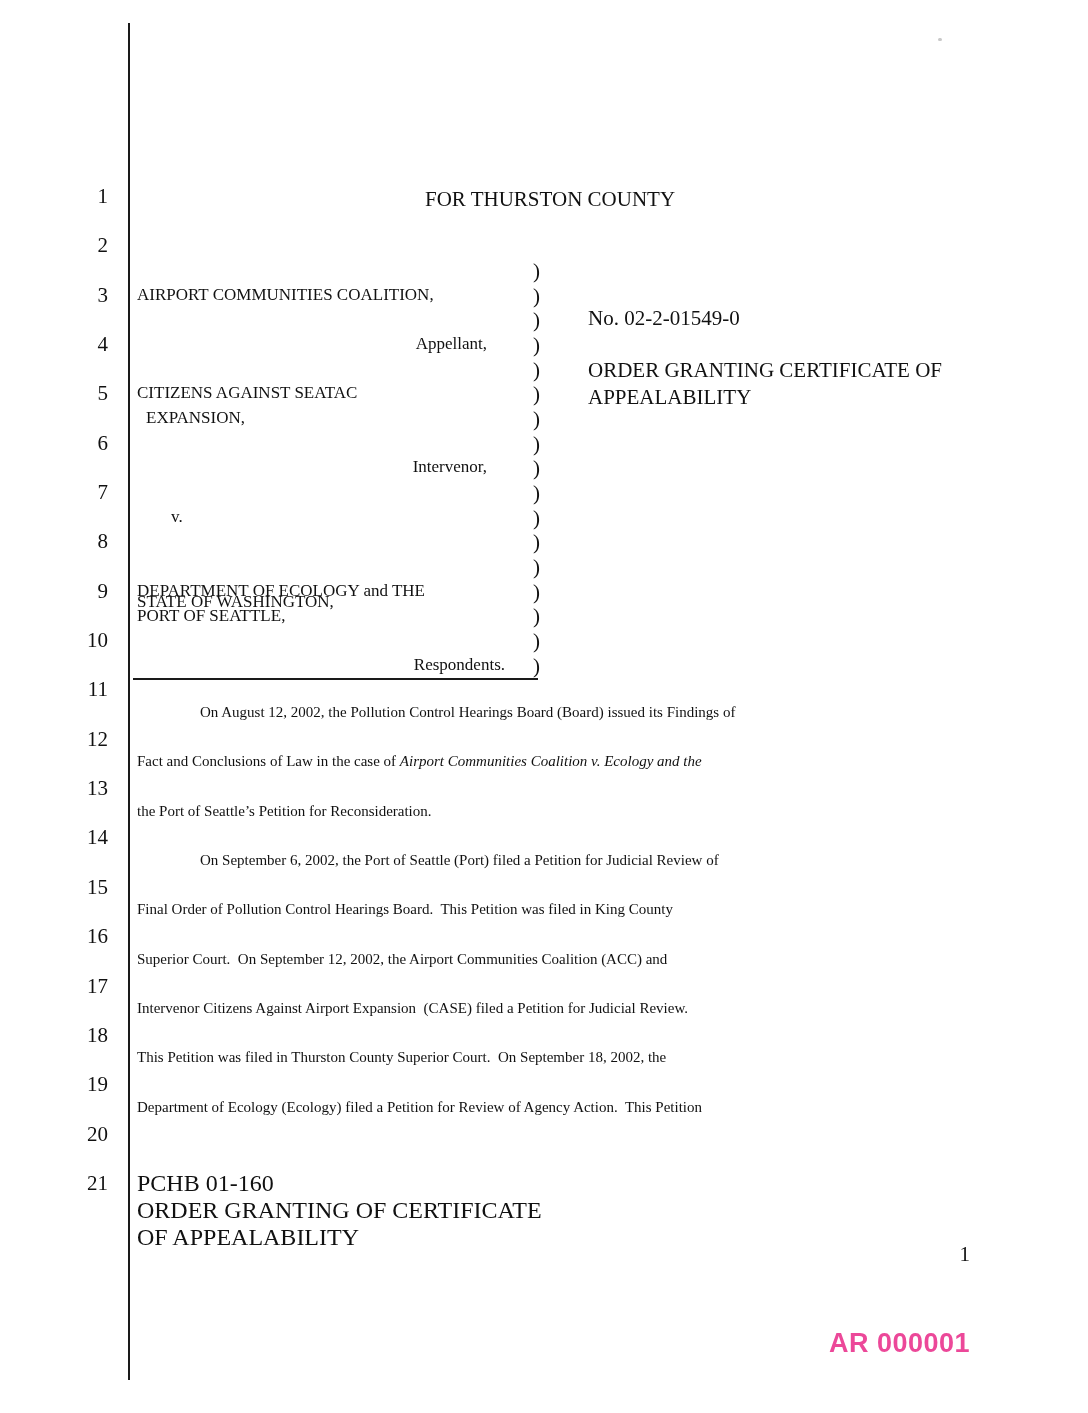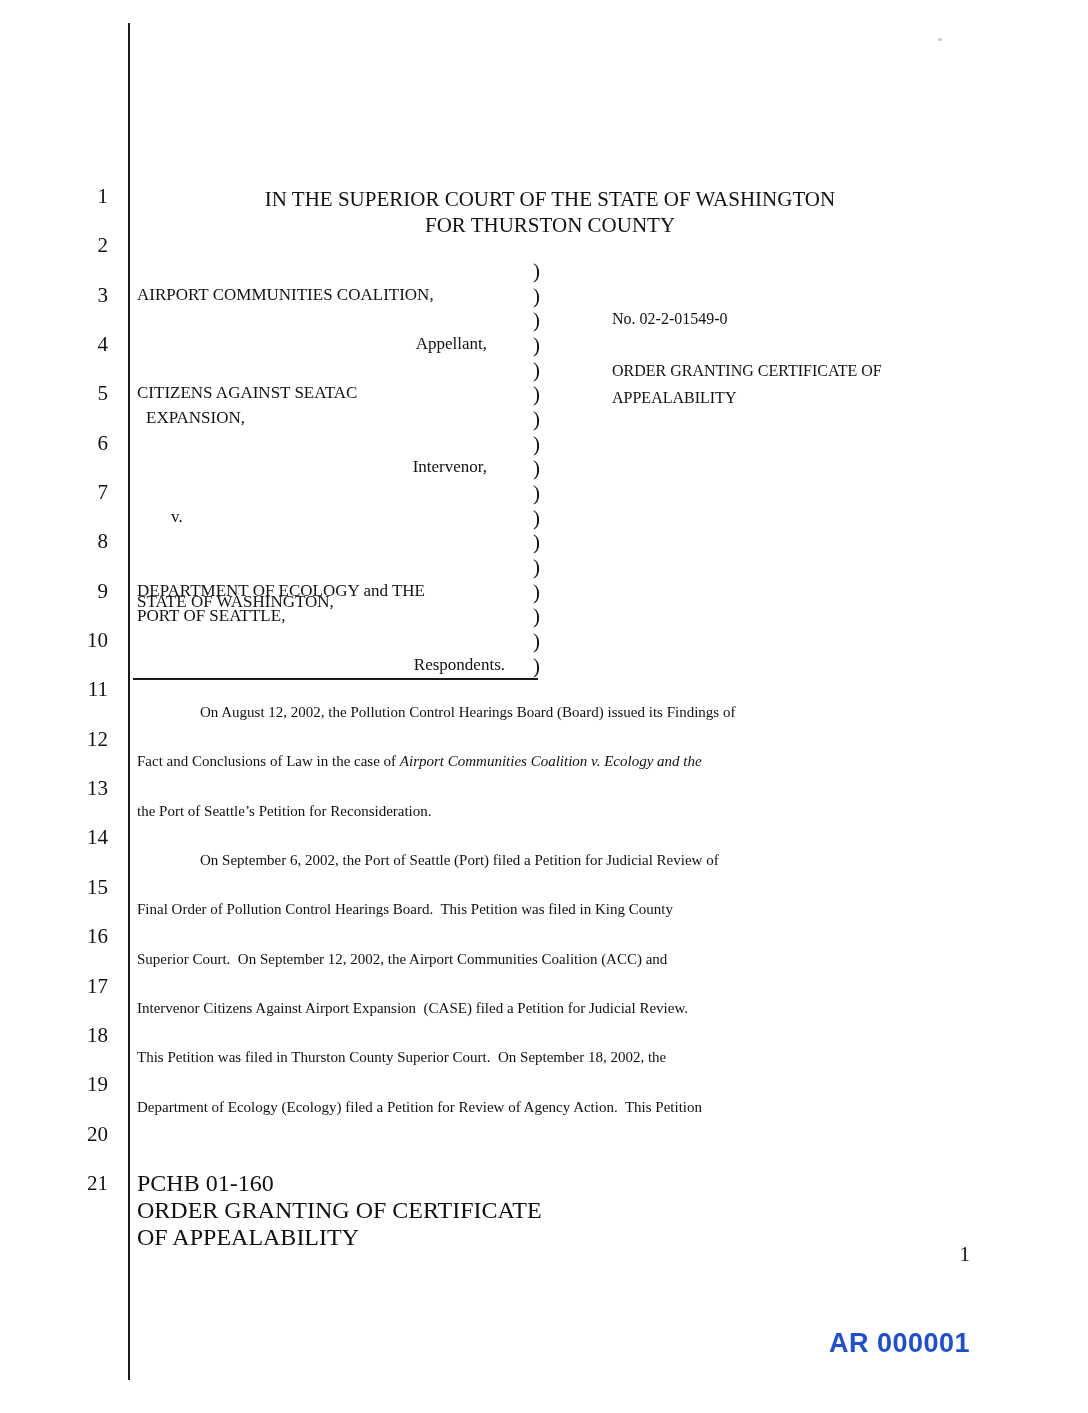--- a/index.html
+++ b/index.html
@@ -47,22 +47,22 @@
   }
   .paren-col{
     position:absolute;
     left:533px;top:259px;
     font-size:21px;
     line-height:24.67px;
     white-space:pre;
   }
   .case-col{
     position:absolute;
-    left:612px;
-    font-size:16px;
+    left:588px;
+    font-size:21px;
     line-height:27px;
     white-space:pre;
   }
   .underline{
     position:absolute;
     left:133px;top:678px;
     width:405px;height:2px;
     background:#1a1a1a;
   }
   .body-text{
@@ -91,21 +91,21 @@
     text-align:right;
     font-size:21px;
   }
   .stamp{
     position:absolute;
     left:829px;top:1328px;
     font-family:"Liberation Sans","DejaVu Sans",sans-serif;
     font-weight:bold;
     font-size:27px;
     letter-spacing:0.5px;
-    color:#1d4ed8;
+    color:#ec4899;
   }
   .speck{position:absolute;left:938px;top:38px;width:4px;height:3px;background:#c9c9c9;border-radius:2px;}
 </style>
 </head>
 <body>
 
 <div class="page">
 
   <div class="speck"></div>
 
@@ -127,21 +127,20 @@
 14
 15
 16
 17
 18
 19
 20
 21</div>
 
   <div class="court-header">
-    <div>IN THE SUPERIOR COURT OF THE STATE OF WASHINGTON</div>
     <div>FOR THURSTON COUNTY</div>
   </div>
 
   <div class="cap-line" style="left:137px;top:283px;">AIRPORT COMMUNITIES COALITION,</div>
   <div class="cap-line" style="left:137px;top:381px;">CITIZENS AGAINST SEATAC</div>
   <div class="cap-line cap-right" style="top:332px;">Appellant,</div>
   <div class="cap-line" style="left:146px;top:406px;">EXPANSION,</div>
   <div class="cap-line cap-right" style="top:455px;">Intervenor,</div>
   <div class="cap-line" style="left:171px;top:505px;">v.</div>
   <div class="cap-line" style="left:137px;top:554px;margin-top:36px;">STATE OF WASHINGTON,</div>

